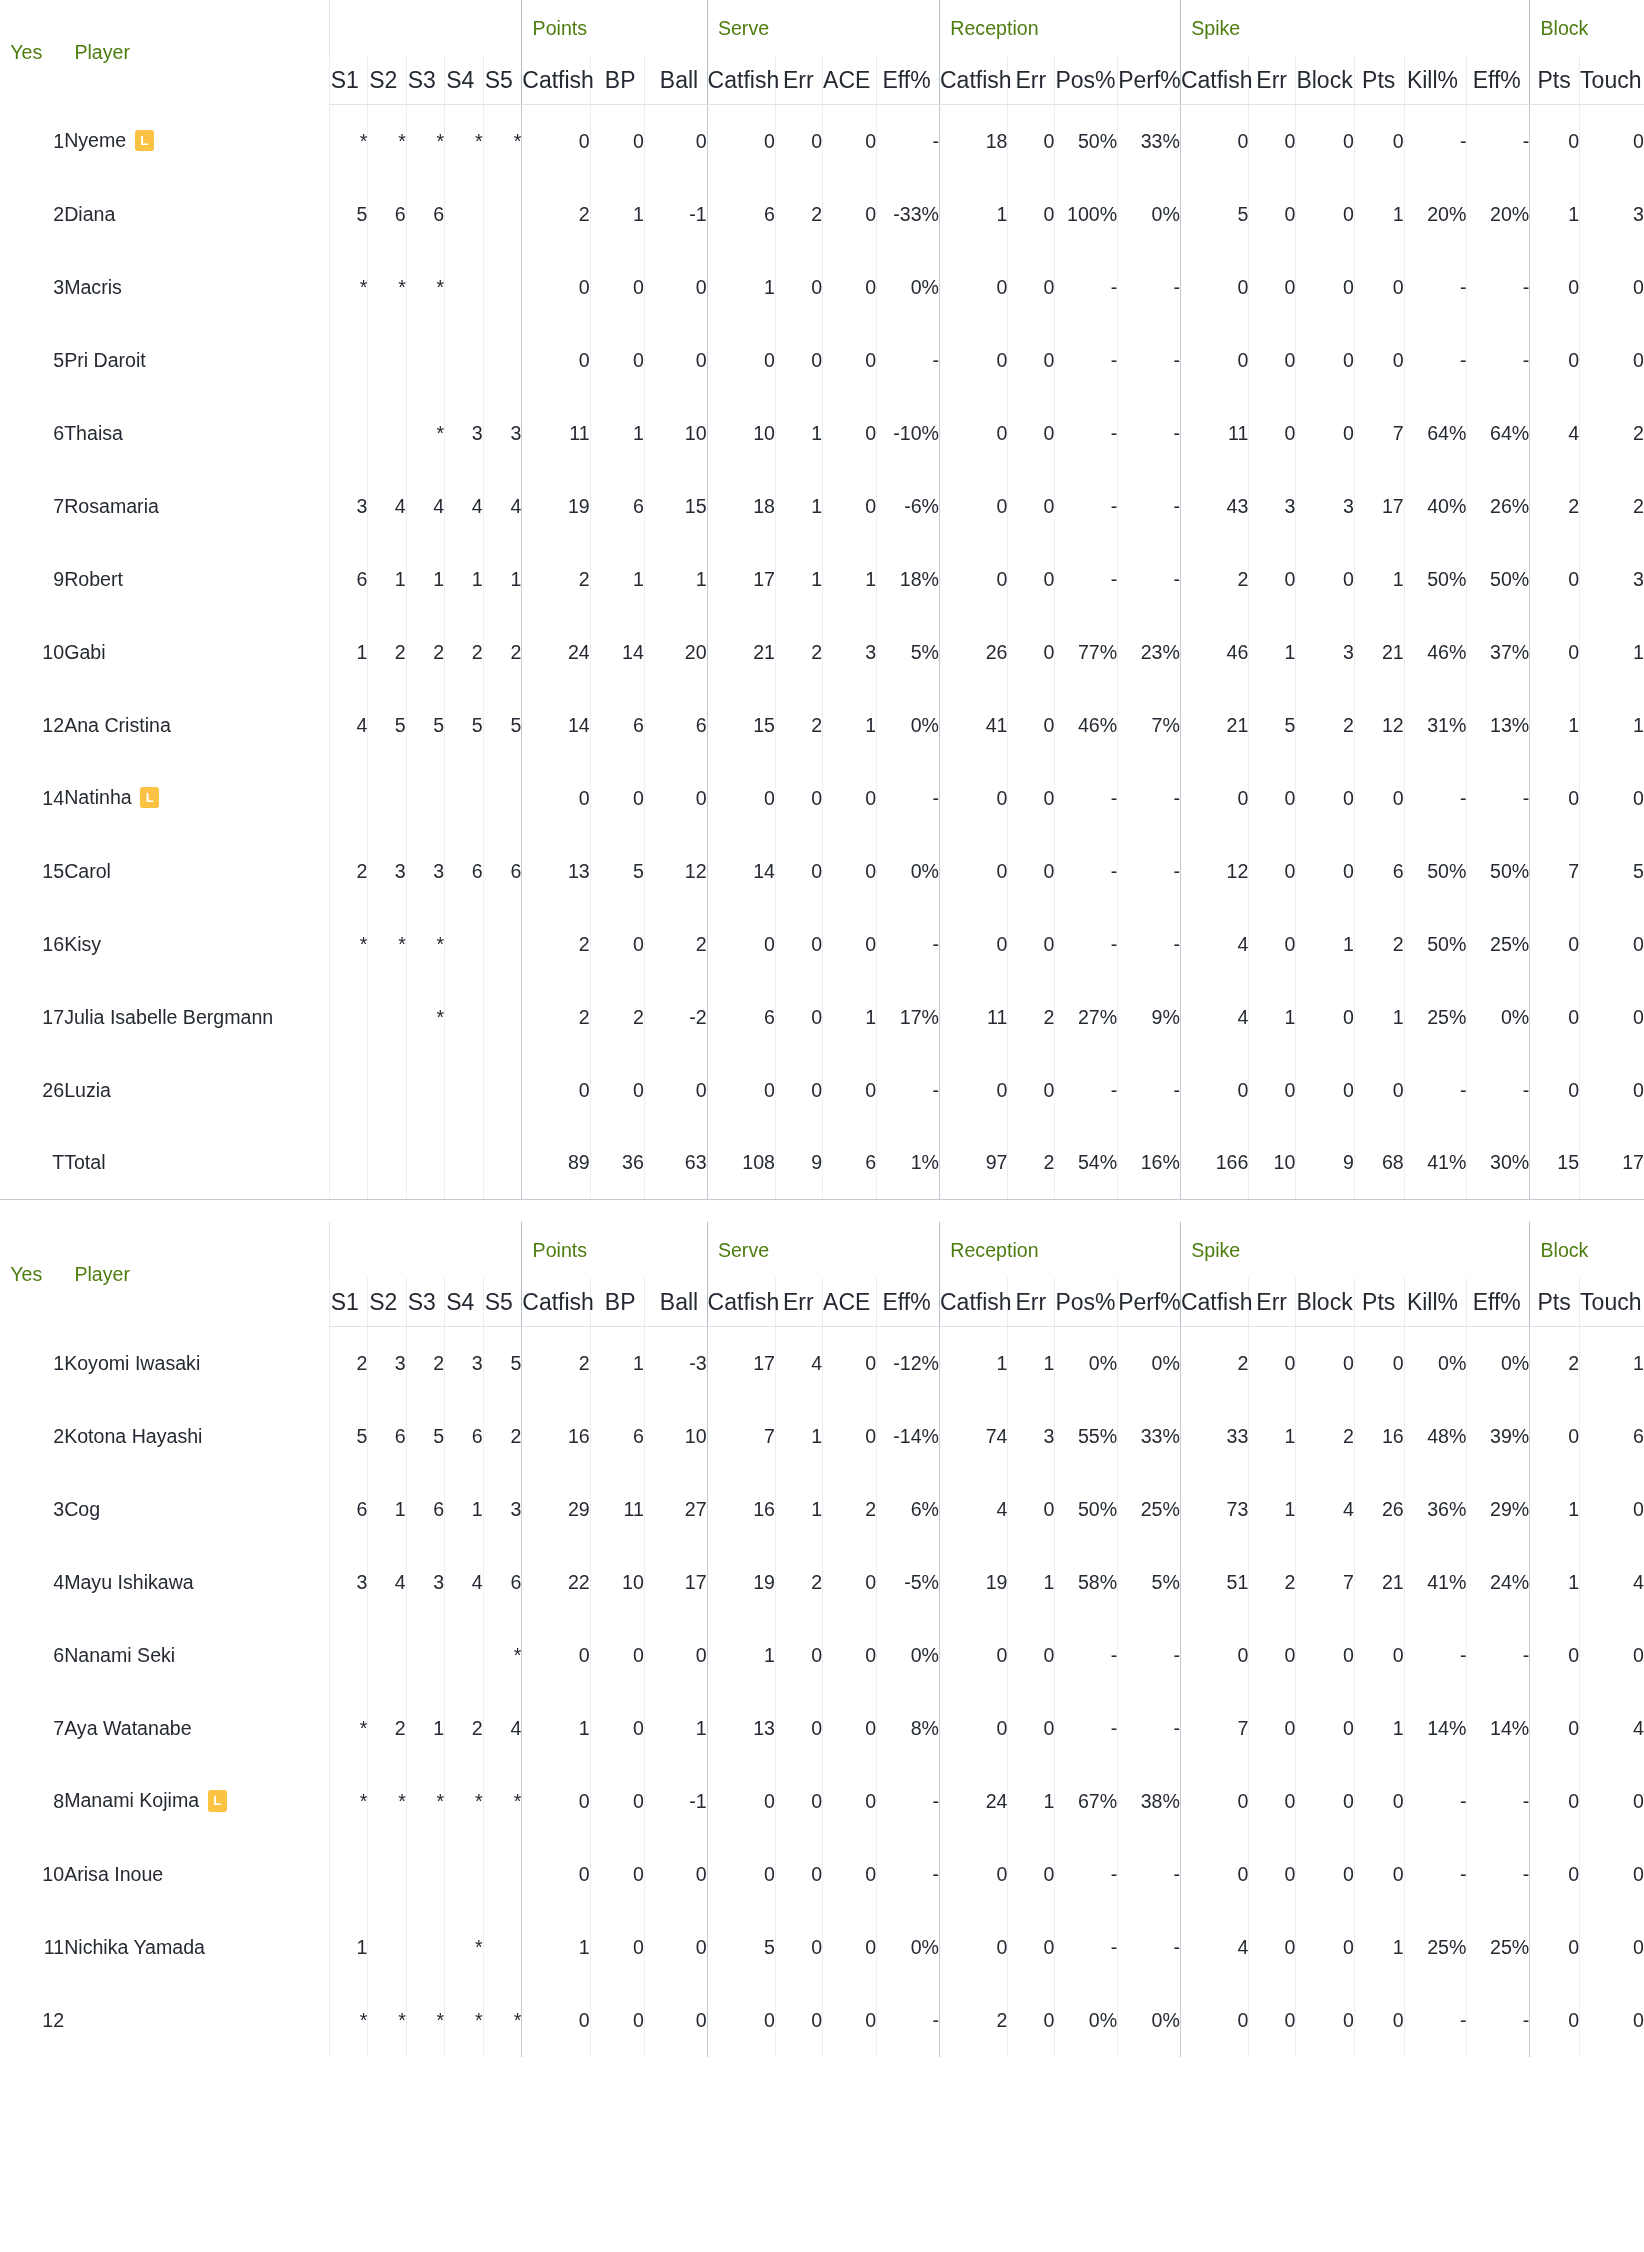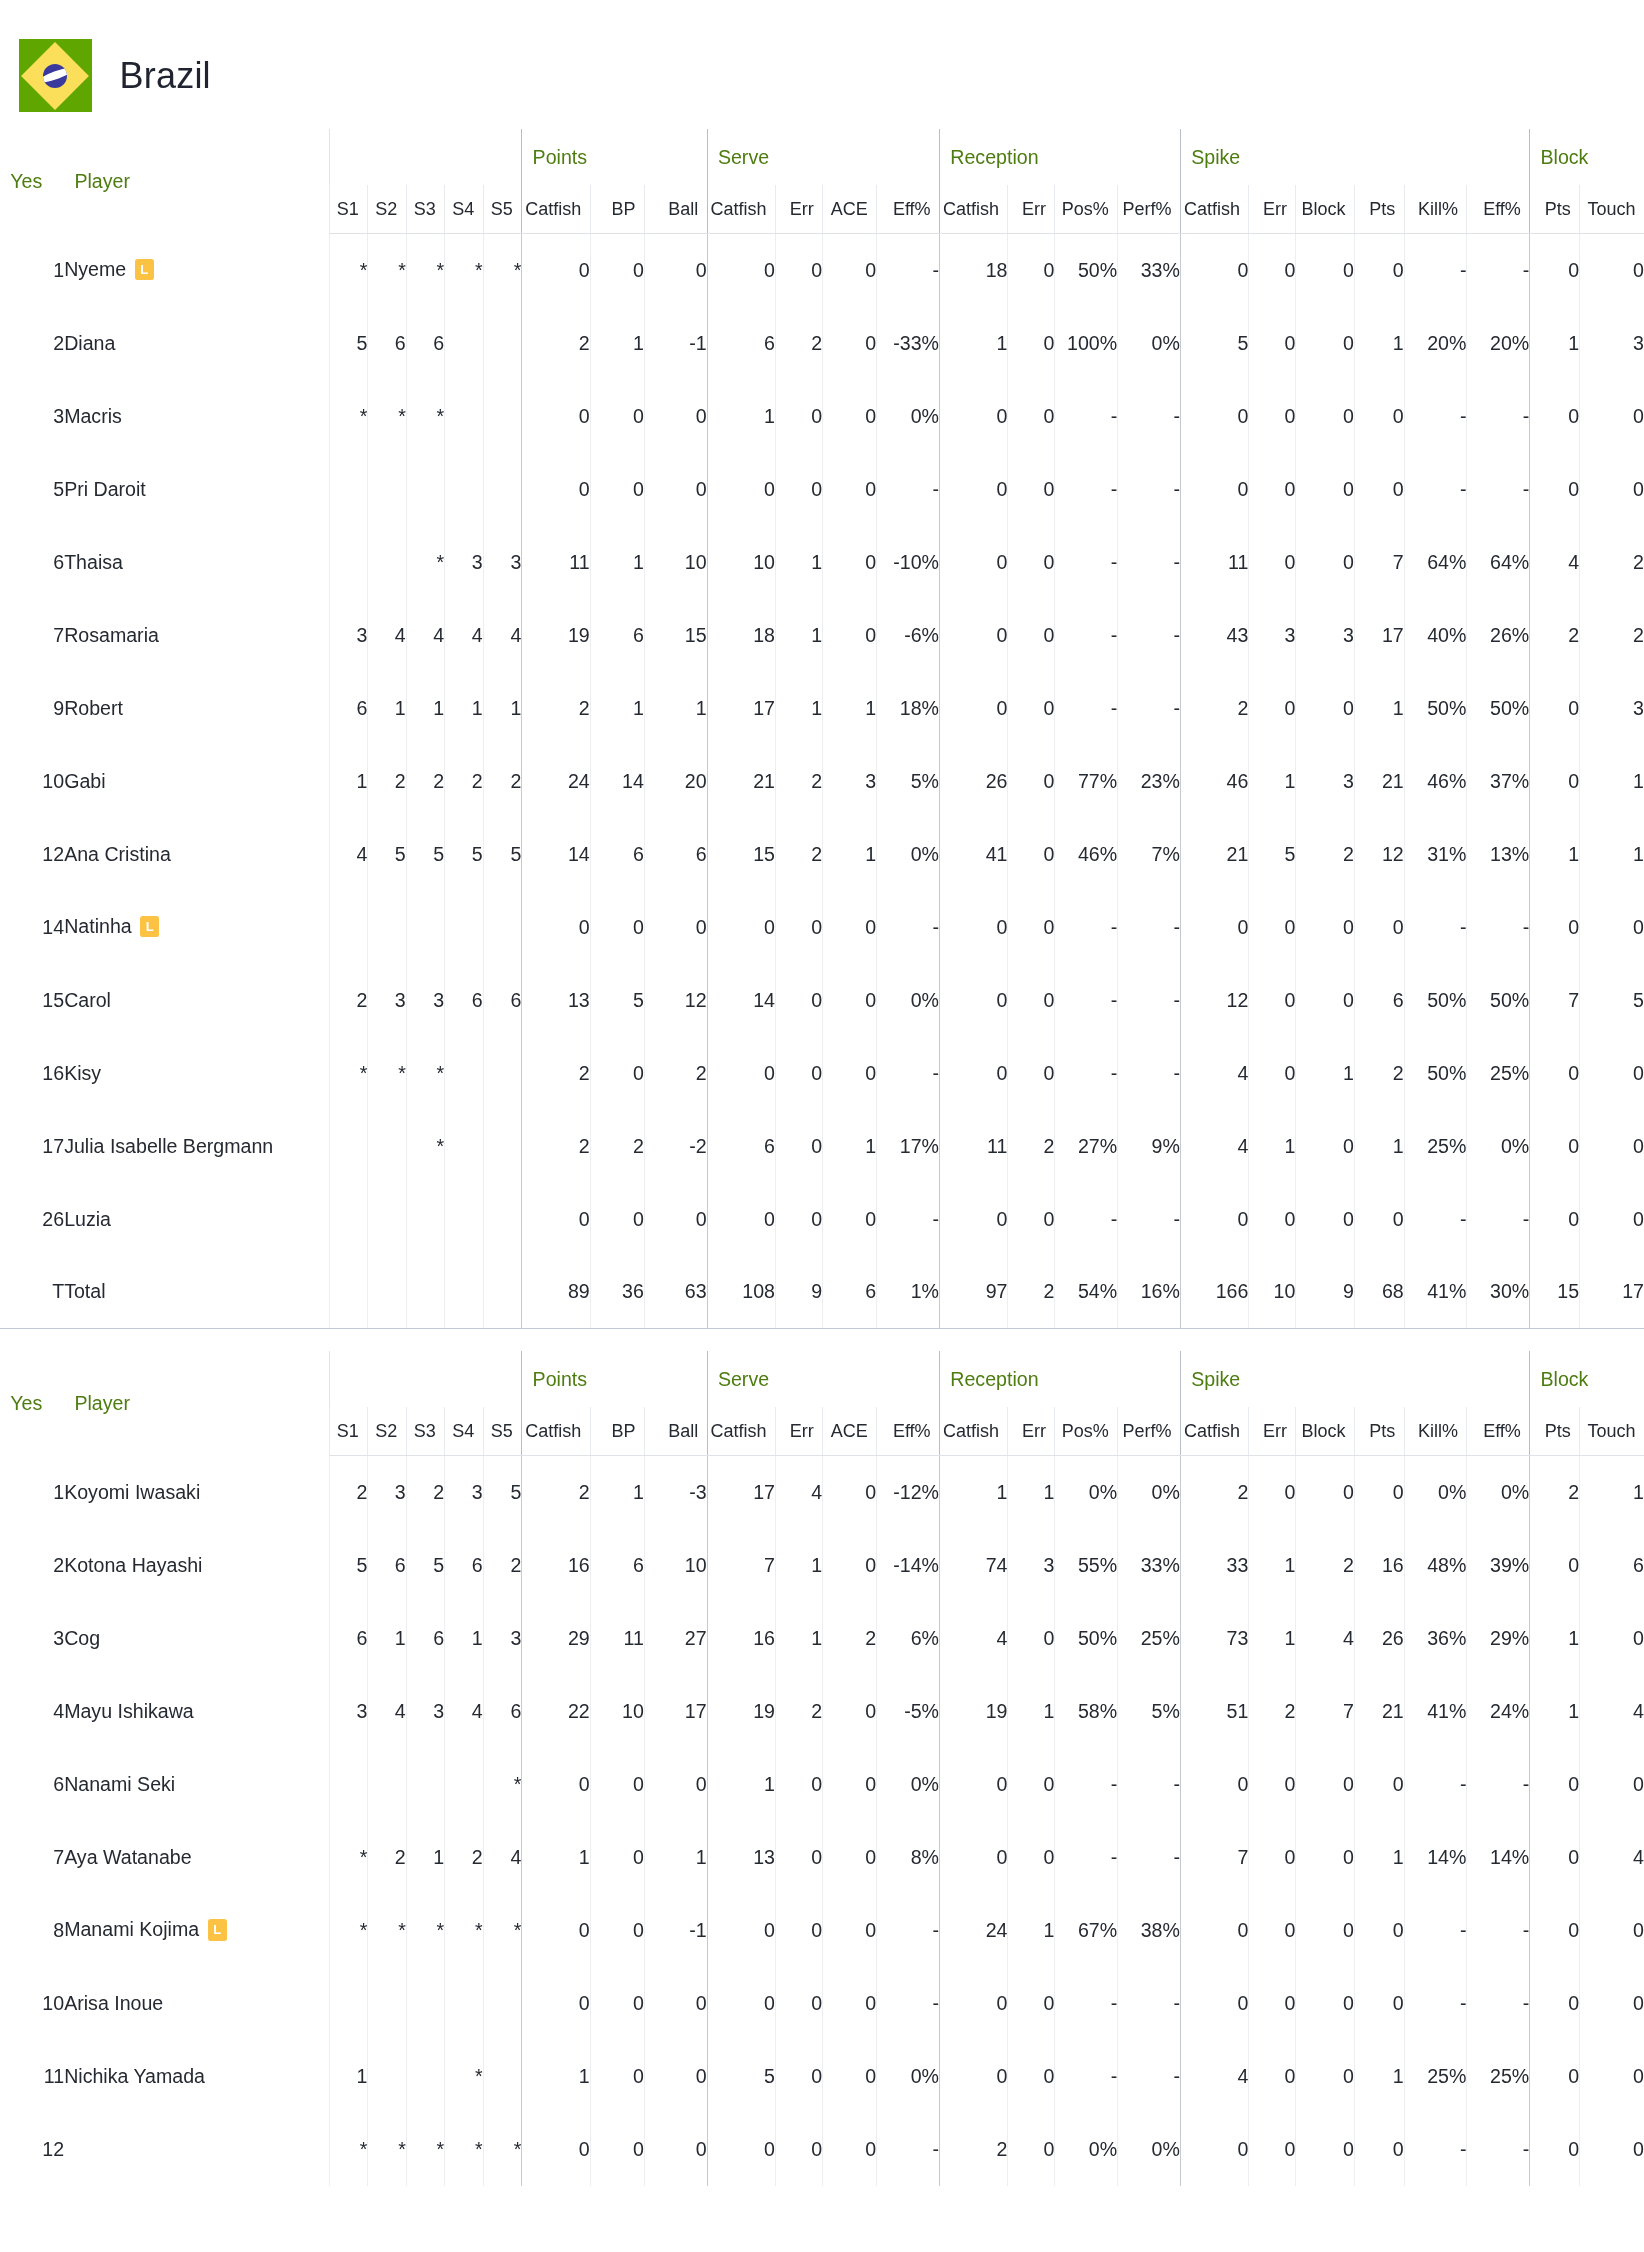--- a/index.html
+++ b/index.html
@@ -102,21 +102,21 @@
     padding-left: 10.3px;
     color: #4d7c0f;
     vertical-align: middle;
   }
   tr.grp th.gline { border-left: 0.9px solid #b6bec9; }
   tr.grp th.empty { border-left: 0.9px solid #dfe3e8; }
 
   
   tr.sub th {
     height: 48px;
-    font-size: 18px;
+    font-size: 23px;
     color: #252a32;
     border-bottom: 0.9px solid #dfe3e8;
     text-align: right;
     padding-right: 8.4px;
   }
   tr.sub th.cline { border-left: 0.9px solid #b6bec9; }
   tr.sub th.thin { border-left: 0.9px solid #e8ebef; }
 
   
   th.corner-yes, th.corner-player {
@@ -168,29 +168,20 @@
 
   
   table.stats { border-top: 0; }
   .section-gap { height: 22.4px; }
 </style>
 </head>
 <body>
 
 <div class="page">
   <div id="teams-root">
-      <div class="team-header">
-        <div class="flag flag-br">
-          <div class="diamond"></div>
-          <div class="globe">
-            <div class="band"></div>
-          </div>
-        </div>
-        <div class="team-name">Brazil</div>
-      </div>
       <table class="stats">
         <colgroup>
           <col style="width: 45px;">
           <col style="width: 186px;">
           <col style="width: 27px;">
           <col style="width: 27px;">
           <col style="width: 27px;">
           <col style="width: 27px;">
           <col style="width: 27px;">
           <col style="width: 48px;">

